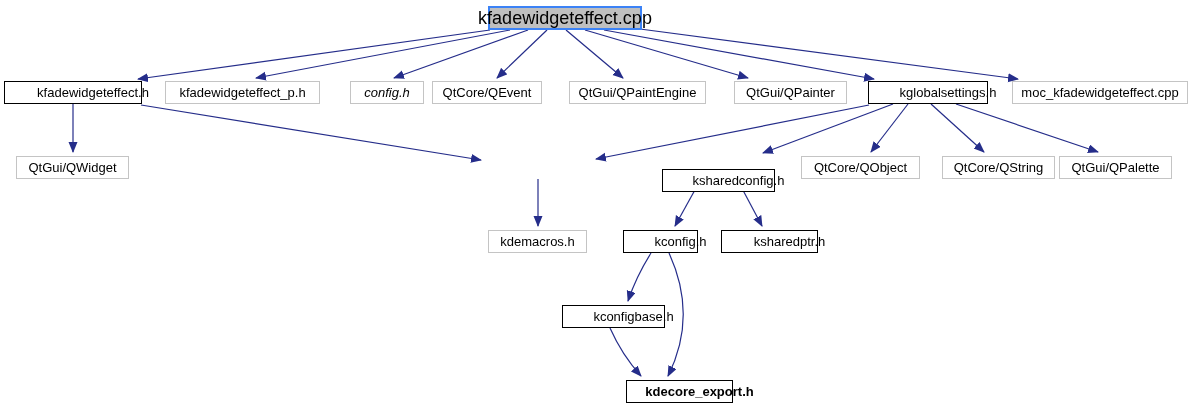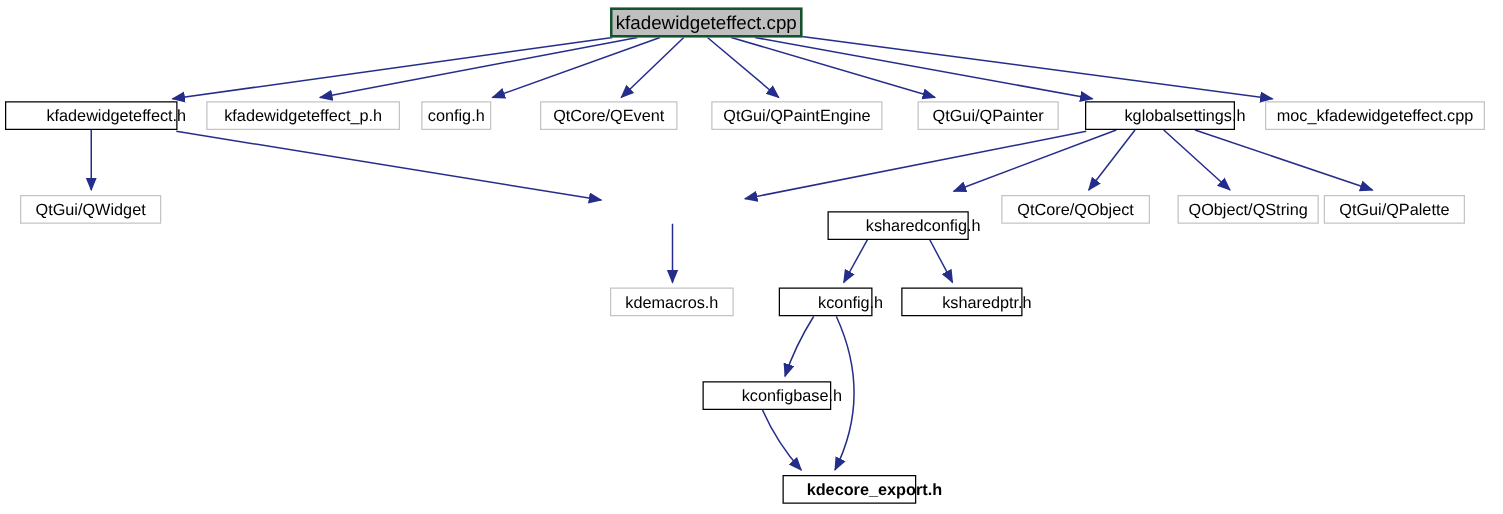--- a/index.html
+++ b/index.html
@@ -28,22 +28,22 @@
     justify-content: center;
     box-sizing: border-box;
     background: #ffffff;
     color: #000000;
     font-size: 13px;
     white-space: nowrap;
     line-height: 1;
   }
   .node.current {
     background: #bfbfbf;
-    border: 2px solid #14532d;
-    font-size: 15px;
+    border: 2px solid #3b82f6;
+    font-size: 18px;
   }
   .node.doc {
     border: 1px solid #000000;
     cursor: pointer;
     padding-left: 40px;
   }
   .node.plain {
     border: 1px solid #c4c4c4;
   }
 </style>
@@ -75,29 +75,29 @@
       <path d="M538,179 L538,226" class="edge" marker-end="url(#arrowhead)"></path>
       <path d="M701,179 L675,226" class="edge" marker-end="url(#arrowhead)"></path>
       <path d="M737,179 L762,226" class="edge" marker-end="url(#arrowhead)"></path>
       <path d="M651,253 Q636,277 628,301" class="edge" marker-end="url(#arrowhead)"></path>
       <path d="M669,253 Q698,316 668,376" class="edge" marker-end="url(#arrowhead)"></path>
       <path d="M610,328 Q622,355 641,376" class="edge" marker-end="url(#arrowhead)"></path>
     </svg>
 <div class="node current" style="left: 488px; top: 6px; width: 154px; height: 24px;">kfadewidgeteffect.cpp</div>
     <div class="node doc" style="left: 4px; top: 81px; width: 138px; height: 23px;">kfadewidgeteffect.h</div>
     <div class="node plain" style="left: 165px; top: 81px; width: 155px; height: 23px;">kfadewidgeteffect_p.h</div>
-    <div class="node plain" style="left: 337px; top: 81px; width: 56px; height: 23px;">config.h</div>
+    <div class="node plain" style="left: 350px; top: 81px; width: 74px; height: 23px; font-style: italic;">config.h</div>
     <div class="node plain" style="left: 432px; top: 81px; width: 110px; height: 23px;">QtCore/QEvent</div>
     <div class="node plain" style="left: 569px; top: 81px; width: 137px; height: 23px;">QtGui/QPaintEngine</div>
     <div class="node plain" style="left: 734px; top: 81px; width: 113px; height: 23px;">QtGui/QPainter</div>
     <div class="node doc" style="left: 868px; top: 81px; width: 120px; height: 23px;">kglobalsettings.h</div>
     <div class="node plain" style="left: 1012px; top: 81px; width: 176px; height: 23px;">moc_kfadewidgeteffect.cpp</div>
     <div class="node plain" style="left: 16px; top: 156px; width: 113px; height: 23px;">QtGui/QWidget</div>
     <div class="node doc" style="left: 662px; top: 169px; width: 113px; height: 23px;">ksharedconfig.h</div>
     <div class="node plain" style="left: 801px; top: 156px; width: 119px; height: 23px;">QtCore/QObject</div>
-    <div class="node plain" style="left: 942px; top: 156px; width: 113px; height: 23px;">QObject/QString</div>
+    <div class="node plain" style="left: 942px; top: 156px; width: 113px; height: 23px;">QtCore/QString</div>
     <div class="node plain" style="left: 1059px; top: 156px; width: 113px; height: 23px;">QtGui/QPalette</div>
     <div class="node plain" style="left: 488px; top: 230px; width: 99px; height: 23px;">kdemacros.h</div>
     <div class="node doc" style="left: 623px; top: 230px; width: 75px; height: 23px;">kconfig.h</div>
     <div class="node doc" style="left: 721px; top: 230px; width: 97px; height: 23px;">ksharedptr.h</div>
     <div class="node doc" style="left: 562px; top: 305px; width: 103px; height: 23px;">kconfigbase.h</div>
     <div class="node doc" style="left: 626px; top: 380px; width: 107px; height: 23px; font-weight: bold;">kdecore_export.h</div>
   </div>
 
 </body></html>

